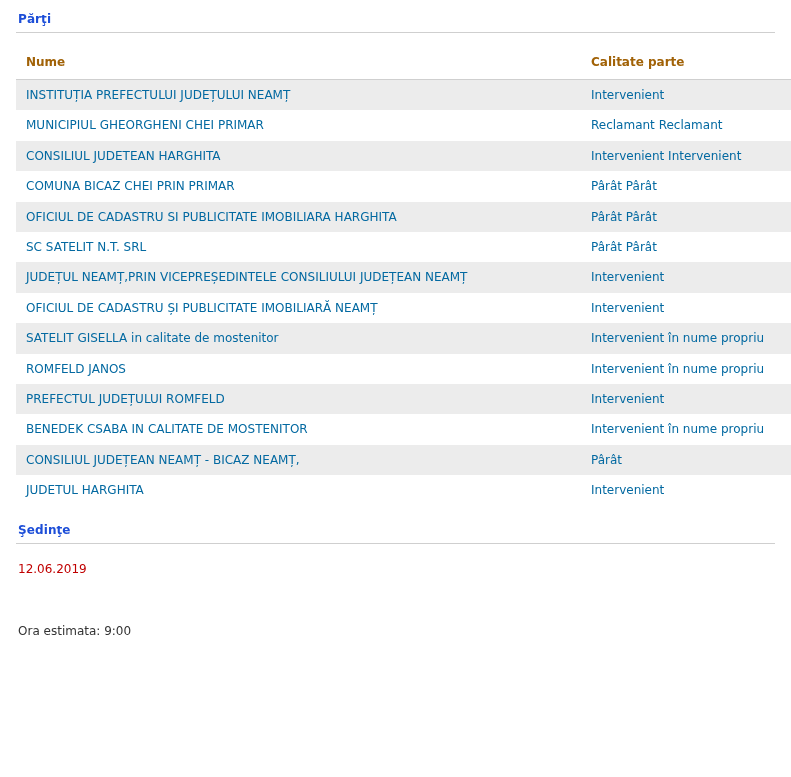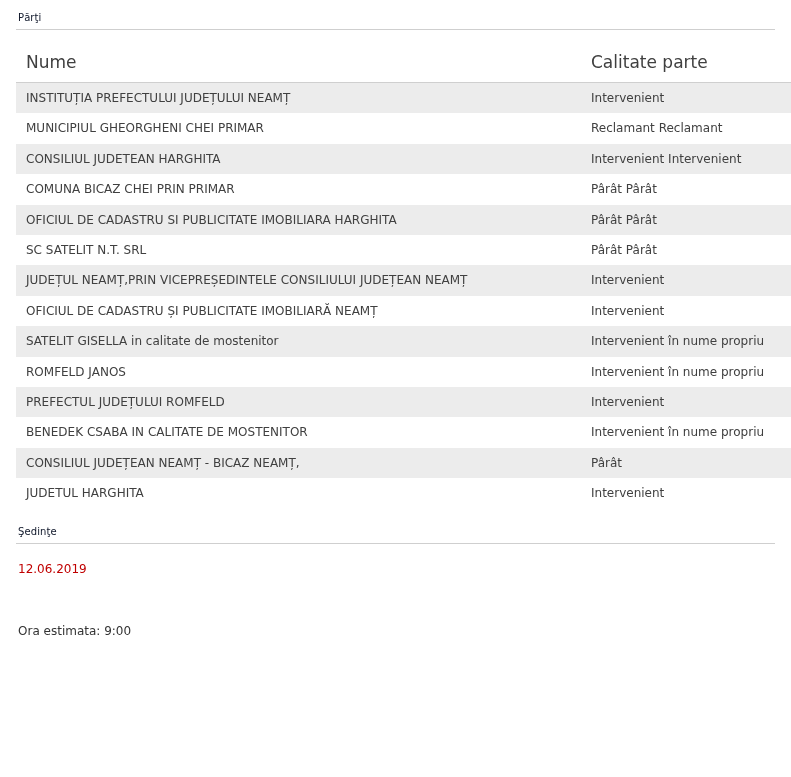--- a/index.html
+++ b/index.html
@@ -14,47 +14,47 @@
     color: #333333;
     font-size: 12px;
     overflow: hidden;
   }
   .page {
     padding: 12px 16px 0 16px;
     box-sizing: border-box;
     width: 791px;
   }
   .section-title {
-    font-size: 10px;
-    font-weight: normal;
-    color: #0f172a;
+    font-size: 12px;
+    font-weight: bold;
+    color: #1d4ed8;
     margin: 0 0 6px 2px;
     letter-spacing: 0.1px;
   }
   .section-rule {
     border: 0;
     border-top: 1px solid #cfcfcf;
     margin: 0 0 18px 0;
   }
   table.parties {
     width: 100%;
     border-collapse: collapse;
     table-layout: fixed;
   }
   table.parties th {
     text-align: left;
-    font-size: 17px;
-    font-weight: normal;
-    color: #404040;
+    font-size: 12px;
+    font-weight: bold;
+    color: #a16207;
     padding: 4px 10px 10px 10px;
     border-bottom: 1px solid #cfcfcf;
   }
   table.parties td {
     font-size: 12px;
-    color: #404040;
+    color: #0369a1;
     padding: 8px 10px;
     vertical-align: middle;
     line-height: 1.2;
   }
   table.parties tr.odd td {
     background: #ececec;
   }
   table.parties tr.even td {
     background: #ffffff;
   }

